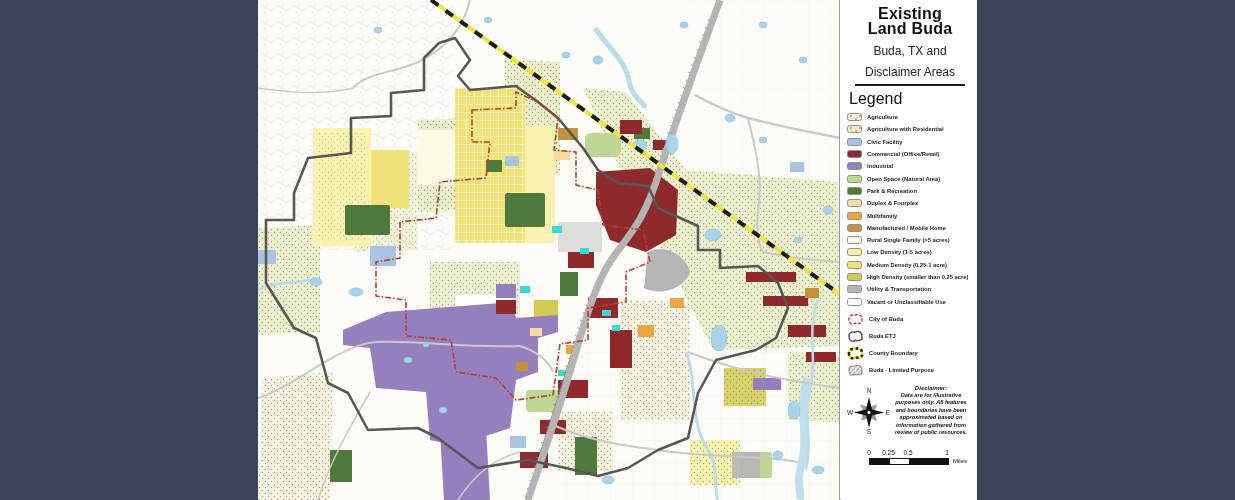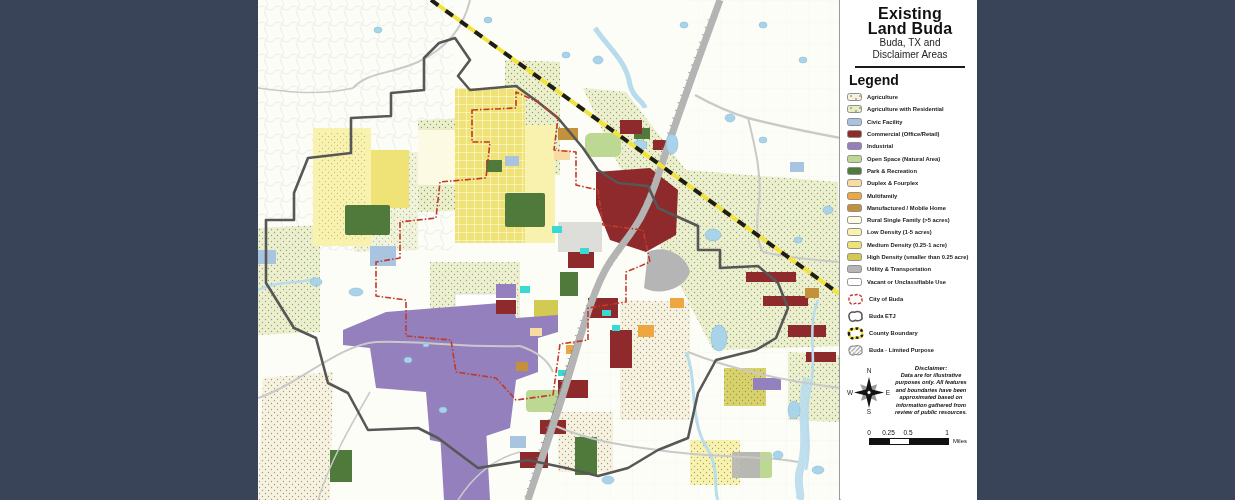--- a/index.html
+++ b/index.html
@@ -18,23 +18,23 @@
     position:absolute;left:0;top:0;width:582px;height:500px;overflow:hidden;
     border-right:1px solid #9a9a9a;box-sizing:border-box;background:#fdfdf8;
   }
   .map-area svg{display:block;}
   .legend-panel{
     position:absolute;left:583px;top:0;width:136px;height:500px;background:#fff;
     box-sizing:border-box;padding:4px 4px 0 6px;
   }
   .title-block{text-align:center;margin-top:2px;}
   .title-line{font-size:16px;font-weight:bold;color:#111;line-height:15px;letter-spacing:.2px;}
-  .subtitle-line{font-size:10px;color:#222;line-height:11px;margin-top:1px;}
+  .subtitle-line{font-size:12px;color:#222;line-height:11px;margin-top:10px;}
   .rule{border:none;border-top:2px solid #1a1a1a;margin:6px 8px 4px 8px;}
-  .legend-heading{font-size:14px;font-weight:bold;color:#111;margin:2px 0 3px 2px;}
+  .legend-heading{font-size:16px;font-weight:normal;color:#111;margin:2px 0 3px 2px;}
   ul.legend-list{list-style:none;margin:0;padding:0;}
   ul.legend-list li{display:flex;align-items:center;height:12.3px;}
   .swatch{
     width:15px;height:8px;border:1px solid #8f8f8f;border-radius:2.5px;
     flex:0 0 15px;margin-right:5px;box-sizing:border-box;
   }
   .swatch.dotted{background-image:radial-gradient(circle at 3px 2px, rgba(90,95,60,.9) .6px, transparent .8px),radial-gradient(circle at 8px 5px, rgba(90,95,60,.9) .6px, transparent .8px),radial-gradient(circle at 12px 2px, rgba(90,95,60,.9) .6px, transparent .8px);}
   .legend-label{font-size:5.8px;font-weight:bold;color:#1a1a1a;white-space:nowrap;}
   ul.boundary-list{list-style:none;margin:3px 0 0 0;padding:0;}
   ul.boundary-list li{display:flex;align-items:center;height:17px;}

